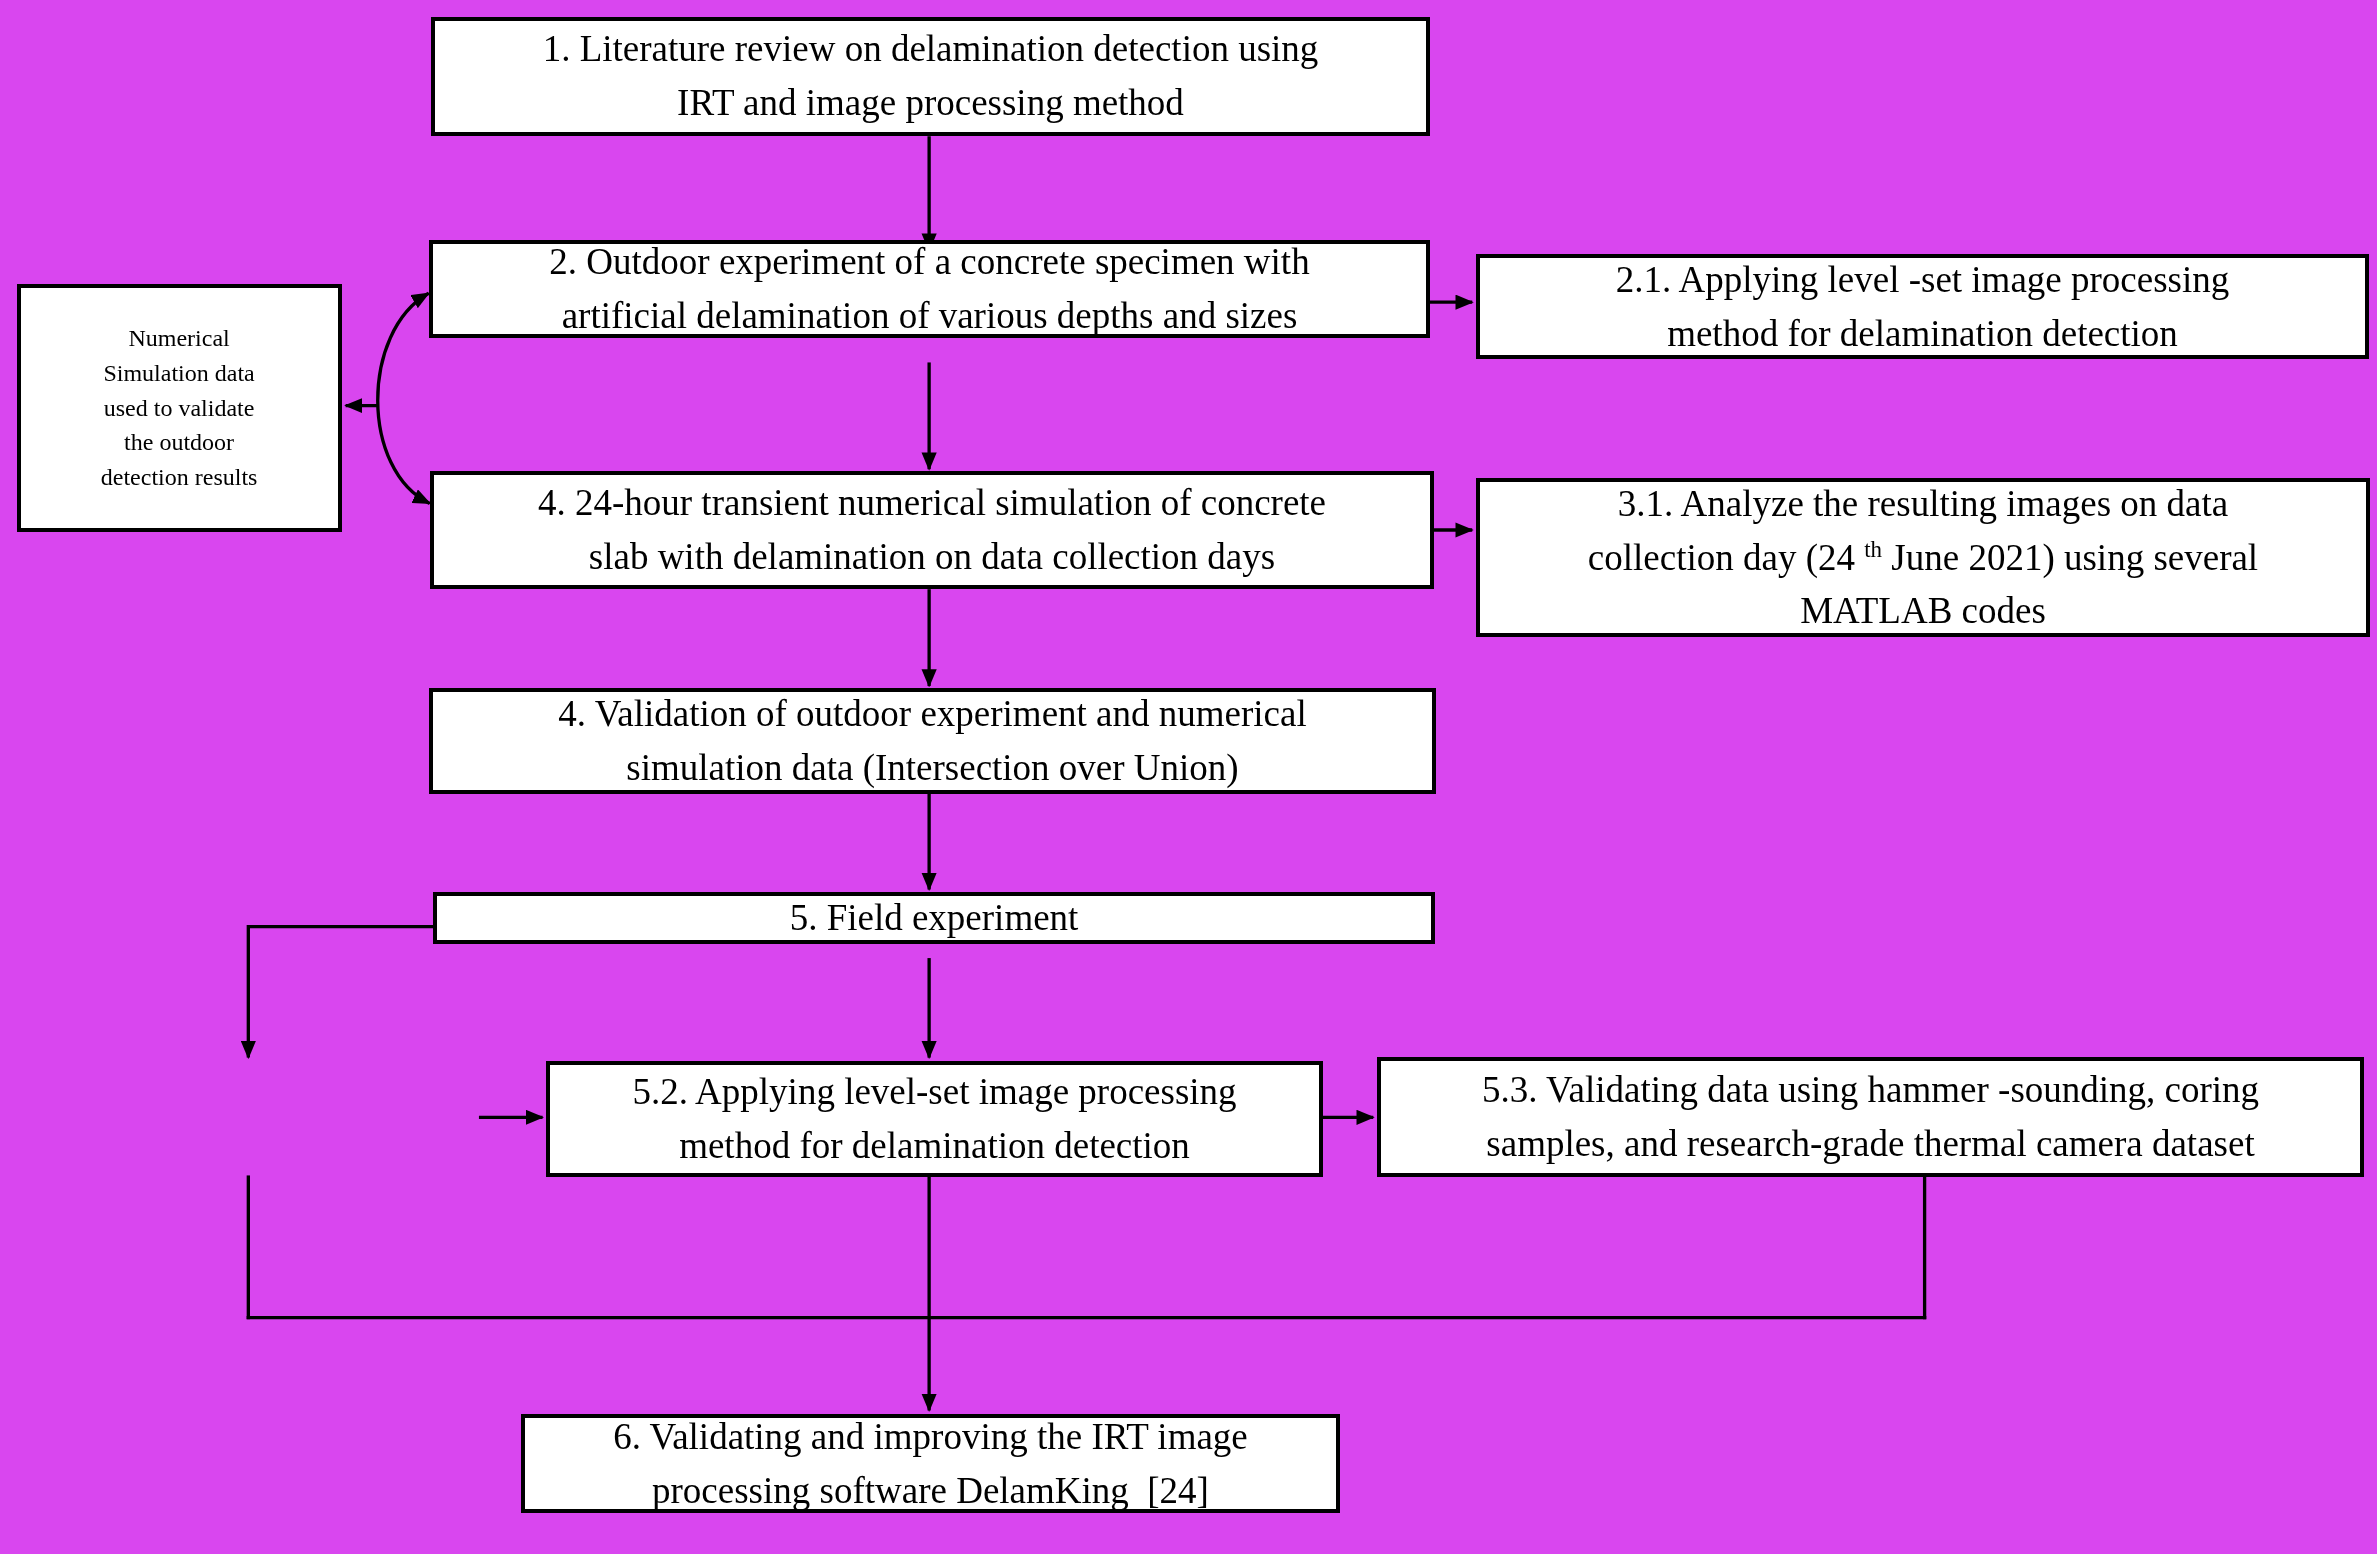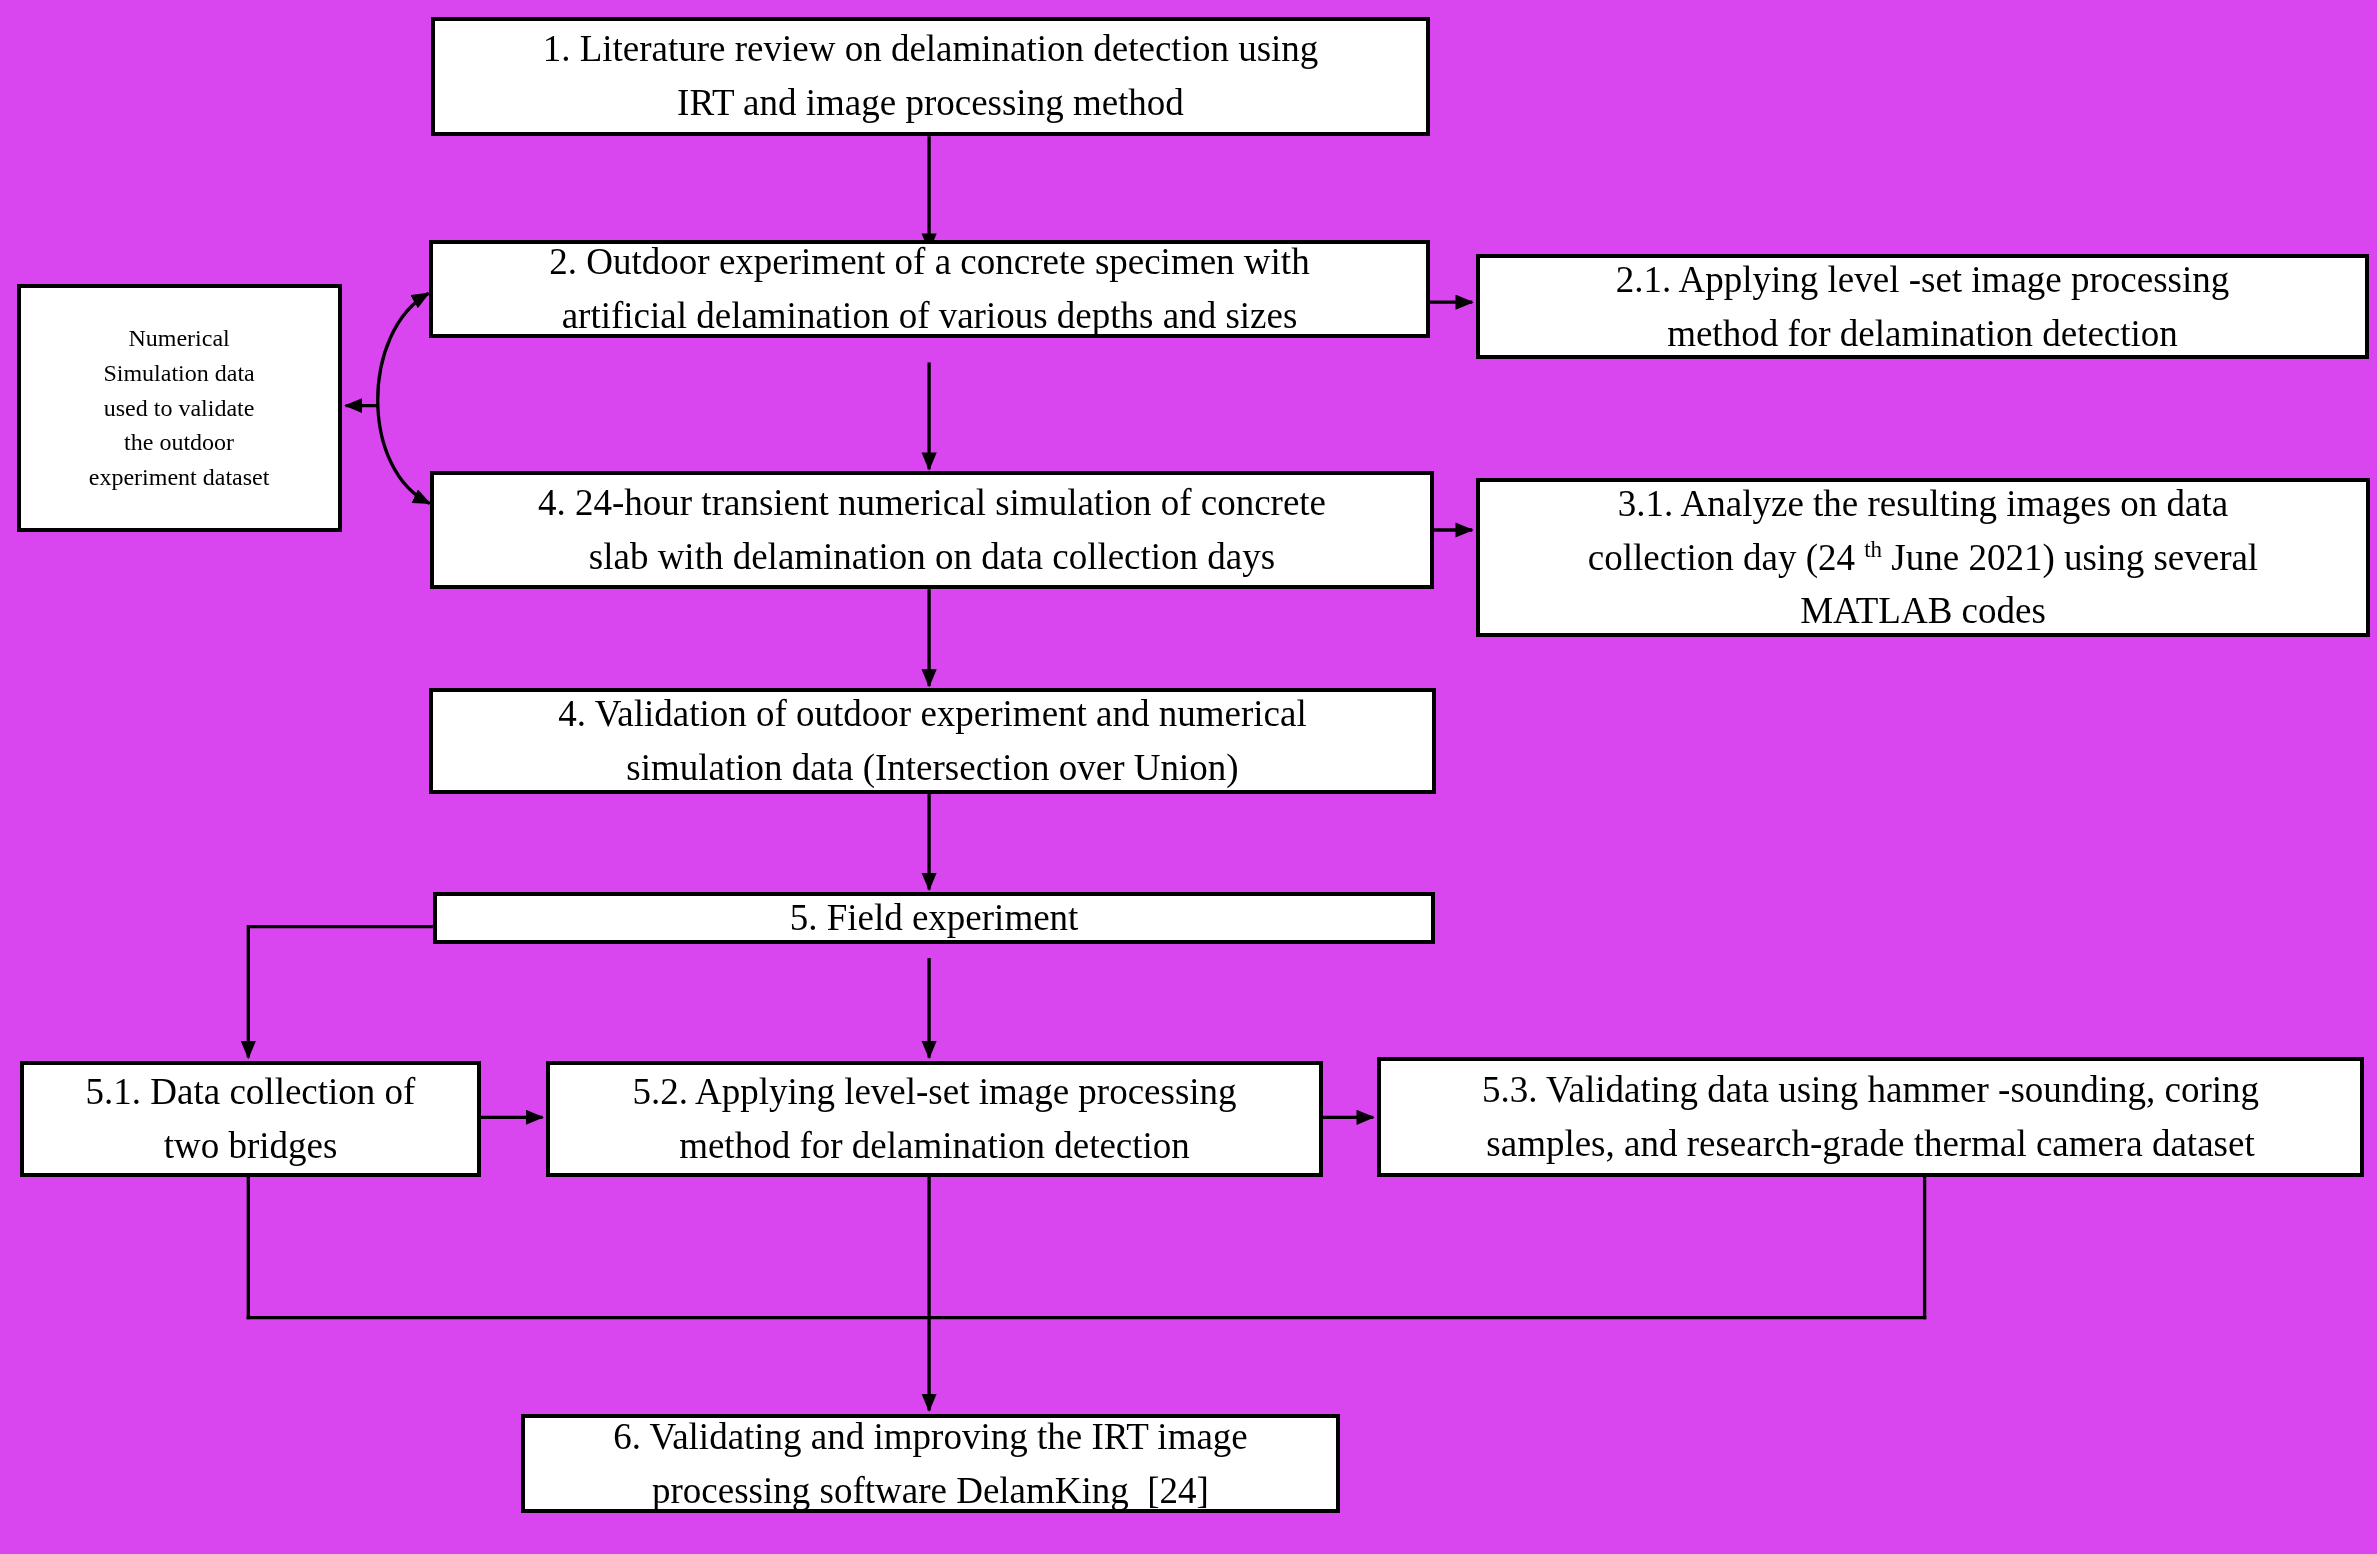--- a/index.html
+++ b/index.html
@@ -79,21 +79,21 @@
   <div class="box" style="left:1476px; top:254px; width:893px; height:105px">
     <div class="line">2.1. Applying level -set image processing</div>
     <div class="line">method for delamination detection</div>
   </div>
 
   <div class="box ns" style="left:16.6px; top:284px; width:325px; height:248px">
     <div class="line">Numerical</div>
     <div class="line">Simulation data</div>
     <div class="line">used to validate</div>
     <div class="line">the outdoor</div>
-    <div class="line">experiment dataset</div>
+    <div class="line">detection results</div>
   </div>
 
   <div class="box" style="left:430px; top:471px; width:1004px; height:118px">
     <div class="line">4. 24-hour transient numerical simulation of concrete</div>
     <div class="line">slab with delamination on data collection days</div>
   </div>
 
   <div class="box" style="left:1476px; top:478px; width:894px; height:159px">
     <div class="line">3.1. Analyze the resulting images on data</div>
     <div class="line"><span>collection day (24 </span><sup>th</sup><span> June 2021) using several</span></div>
@@ -102,24 +102,20 @@
 
   <div class="box" style="left:429px; top:688px; width:1007px; height:106px">
     <div class="line">4. Validation of outdoor experiment and numerical</div>
     <div class="line">simulation data (Intersection over Union)</div>
   </div>
 
   <div class="box" style="left:433px; top:892px; width:1002px; height:52px">
     <div class="line">5. Field experiment</div>
   </div>
 
-  <div class="box" style="left:20px; top:1061px; width:461px; height:116px">
-    <div class="line">5.1. Data collection of</div>
-    <div class="line">two bridges</div>
-  </div>
 
   <div class="box" style="left:546px; top:1061px; width:777px; height:116px">
     <div class="line">5.2. Applying level-set image processing</div>
     <div class="line">method for delamination detection</div>
   </div>
 
   <div class="box" style="left:1377px; top:1057px; width:987px; height:120px">
     <div class="line">5.3. Validating data using hammer -sounding, coring</div>
     <div class="line">samples, and research-grade thermal camera dataset</div>
   </div>

